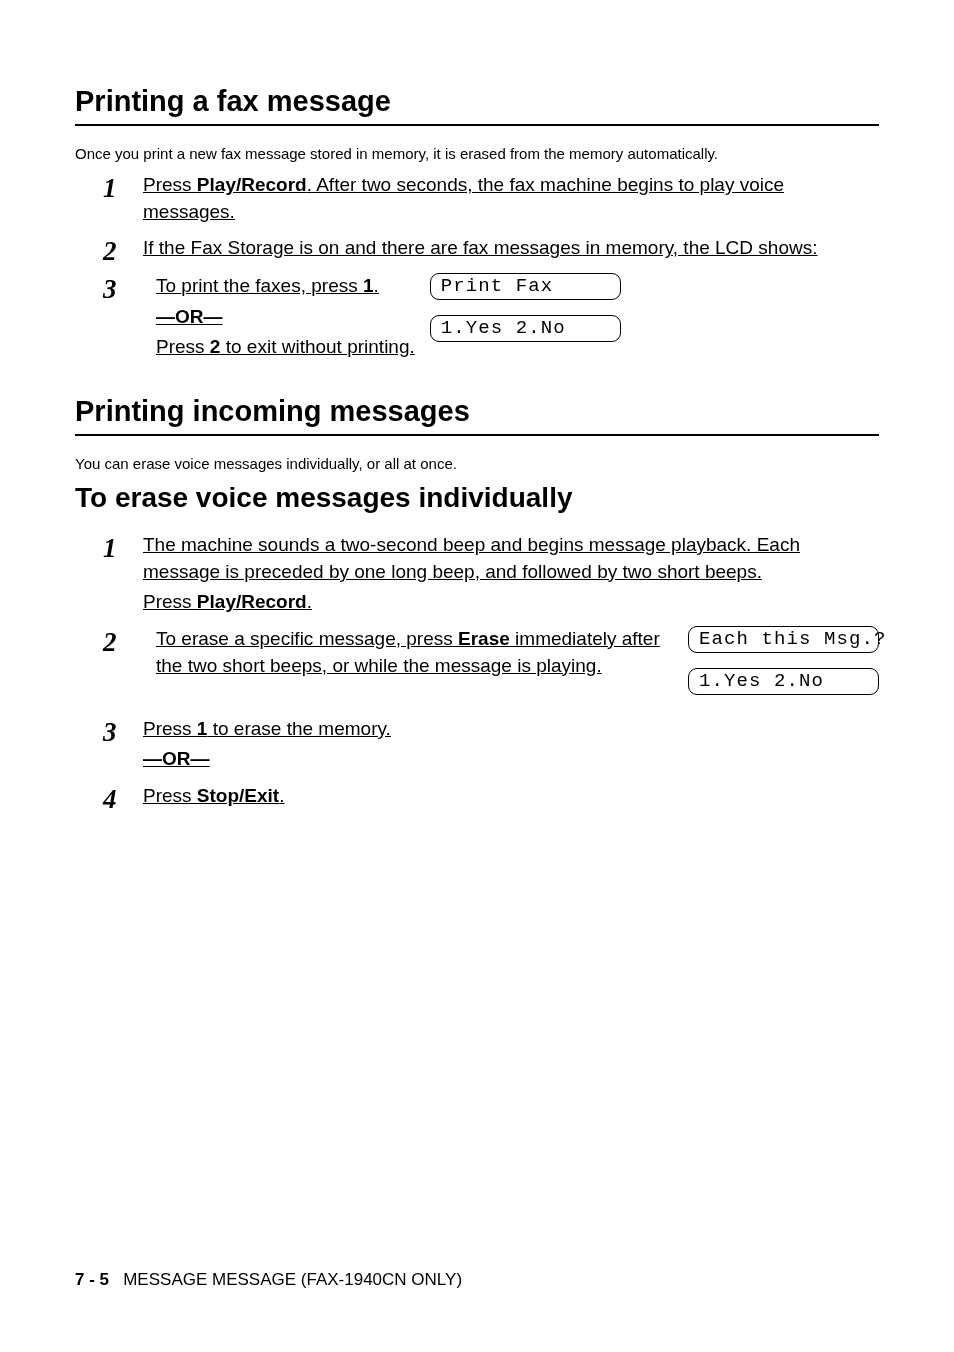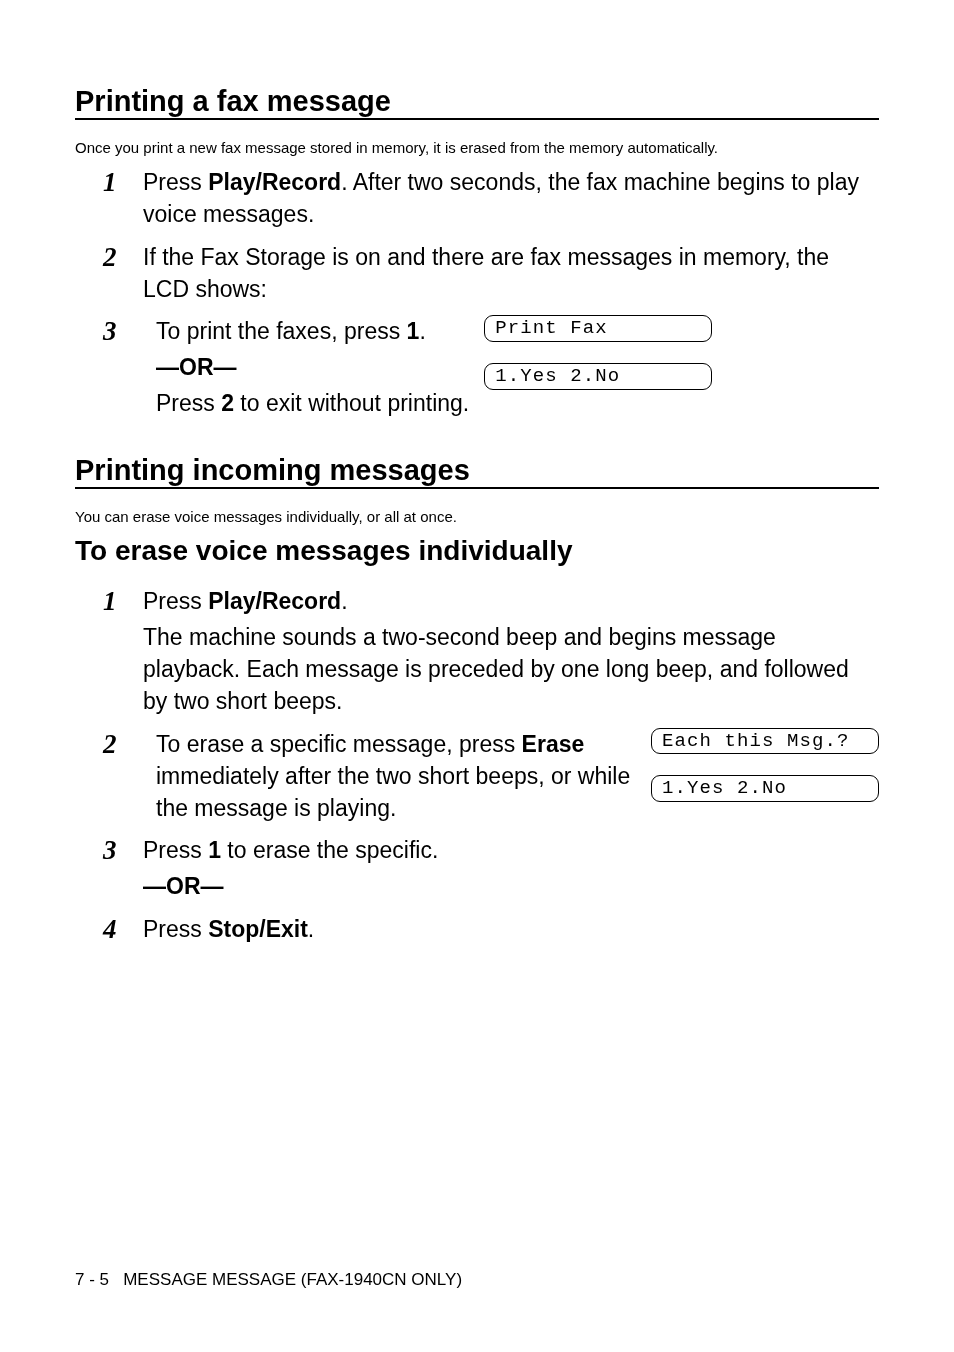--- a/index.html
+++ b/index.html
@@ -12,20 +12,21 @@
       background: #fff;
       width: 954px;
       height: 1352px;
       position: relative;
       padding: 85px 75px 0 75px;
     }
     .section-heading {
       font-size: 29px;
       font-weight: bold;
       border-bottom: 2px solid #000;
+      padding-bottom: 6px;
       margin-bottom: 18px;
     }
     .body-text {
       font-size: 15px;
       line-height: 1.35;
       margin-bottom: 8px;
     }
     .step-list {
       list-style: none;
       padding-left: 28px;
@@ -39,62 +40,63 @@
       font-family: Georgia, 'Times New Roman', serif;
       font-style: italic;
       font-weight: bold;
       font-size: 27px;
       width: 40px;
       flex-shrink: 0;
       line-height: 1.1;
       padding-top: 2px;
     }
     .step-content {
-      font-size: 23px;
+      font-size: 19px;
       line-height: 1.4;
       flex: 1;
+      text-decoration: underline;
     }
     .step-content p {
       margin-bottom: 4px;
     }
     .bold {
       font-weight: bold;
     }
     .or-line {
       font-weight: bold;
       margin: 2px 0;
     }
     .lcd-box {
       font-family: 'Courier New', Courier, monospace;
       font-size: 19px;
       border: 1.5px solid #000;
       border-radius: 9px;
       padding: 1px 10px 1px 10px;
-      width: 228px;
-      margin-bottom: 21px;
+      width: 191px;
+      margin-bottom: 15px;
       letter-spacing: 1.1px;
       white-space: pre;
       line-height: 1.2;
     }
     .subsection-heading {
       font-size: 28px;
       font-weight: bold;
       margin-bottom: 18px;
     }
     .section-gap {
       margin-top: 30px;
     }
     .footer {
       position: absolute;
       bottom: 62px;
       left: 75px;
       font-size: 17px;
     }
     .footer-page {
-      font-weight: normal;
+      font-weight: bold;
     }
     .step-row {
       display: flex;
       align-items: flex-start;
     }
     .step-left {
       flex: 1;
       padding-right: 15px;
       margin-left: 13px;
     }
@@ -141,42 +143,42 @@
 
 <h2 class="section-heading section-gap">Printing incoming messages</h2>
 <p class="body-text">You can erase voice messages individually, or all at once.</p>
 
 <h3 class="subsection-heading">To erase voice messages individually</h3>
 
 <div class="step-list">
   <div class="step-item">
     <div class="step-number">1</div>
     <div class="step-content">
+      <p>The machine sounds a two-second beep and begins message playback. Each message is preceded by one long beep, and followed by two short beeps.</p>
       <p><span>Press </span><span class="bold">Play/Record</span><span>.</span></p>
-      <p>The machine sounds a two-second beep and begins message playback. Each message is preceded by one long beep, and followed by two short beeps.</p>
     </div>
   </div>
 
   <div class="step-item">
     <div class="step-number">2</div>
     <div class="step-row">
       <div class="step-content step-left">
         <p><span>To erase a specific message, press </span><span class="bold">Erase</span><span> immediately after the two short beeps, or while the message is playing.</span></p>
       </div>
       <div class="lcd-inline">
         <div class="lcd-box">Each this Msg.?</div>
         <div class="lcd-box">1.Yes 2.No</div>
       </div>
     </div>
   </div>
 
   <div class="step-item">
     <div class="step-number">3</div>
     <div class="step-content">
-      <p><span>Press </span><span class="bold">1</span><span> to erase the specific.</span></p>
+      <p><span>Press </span><span class="bold">1</span><span> to erase the memory.</span></p>
       <p class="or-line">—OR—</p>
     </div>
   </div>
 
   <div class="step-item">
     <div class="step-number">4</div>
     <div class="step-content">
       <p><span>Press </span><span class="bold">Stop/Exit</span><span>.</span></p>
     </div>
   </div>

